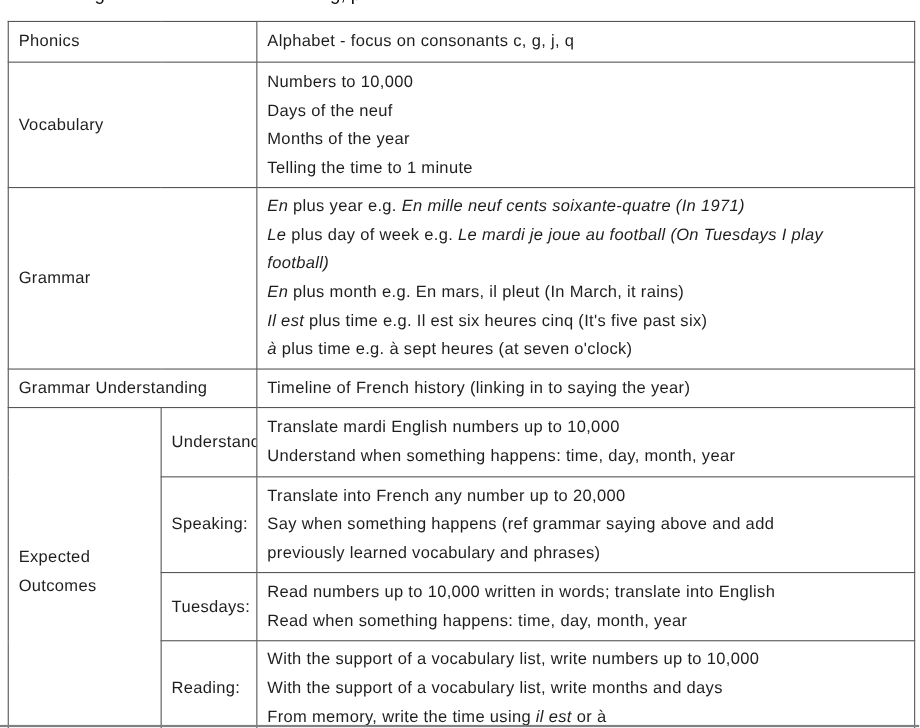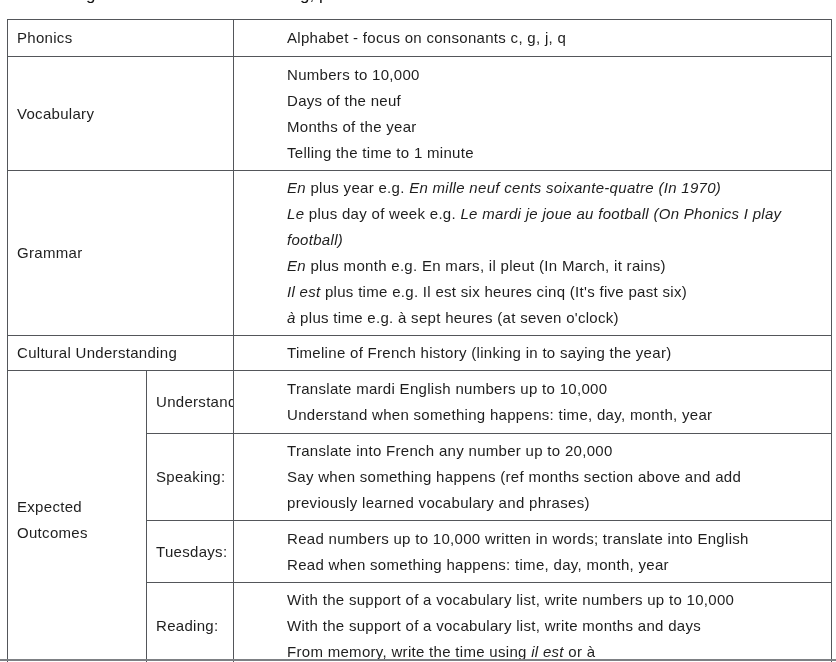--- a/index.html
+++ b/index.html
@@ -26,21 +26,21 @@
     border:1px solid var(--border);
     vertical-align:middle;
     font-size:15px;
     line-height:26px;
     letter-spacing:0.3px;
     color:var(--text);
     overflow:hidden;
   }
   td.label{padding:3px 8px 3px 9px;}
   td.content{padding:4px 8px 4px 9px;}
-  .line{white-space:nowrap;margin-left:44px;}
+  .line{white-space:nowrap;}
   em{}
 
   tr.r-phonics{height:37px;}
   tr.r-vocabulary{height:114px;}
   tr.r-grammar{height:164px;}
   tr.r-cultural{height:35px;}
   tr.r-listening{height:63px;}
   tr.r-speaking{height:87px;}
   tr.r-reading{height:62px;}
   tr.r-writing{height:87px;}
@@ -78,47 +78,47 @@
         <td class="content">
             <div class="line">Numbers to 10,000</div>
             <div class="line">Days of the neuf</div>
             <div class="line">Months of the year</div>
             <div class="line">Telling the time to 1 minute</div>
           </td>
       </tr>
       <tr class="r-grammar">
         <td class="label" colspan="2">Grammar</td>
         <td class="content">
-            <div class="line"><em>En</em> plus year e.g. <em>En mille neuf cents soixante-quatre (In 1970)</em></div>
-            <div class="line"><em>Le</em> plus day of week e.g. <em>Le mardi je joue au football (On Phonics I play</em></div>
+            <div class="line"><em>En</em> plus year e.g. <em>En mille neuf cents soixante-quatre (In 1971)</em></div>
+            <div class="line"><em>Le</em> plus day of week e.g. <em>Le mardi je joue au football (On Tuesdays I play</em></div>
             <div class="line"><em>football)</em></div>
             <div class="line"><em>En</em> plus month e.g. En mars, il pleut (In March, it rains)</div>
             <div class="line"><em>Il est</em> plus time e.g. Il est six heures cinq (It's five past six)</div>
             <div class="line"><em>à</em> plus time e.g. à sept heures (at seven o'clock)</div>
           </td>
       </tr>
       <tr class="r-cultural">
-        <td class="label" colspan="2">Cultural Understanding</td>
+        <td class="label" colspan="2">Grammar Understanding</td>
         <td class="content">
             <div class="line">Timeline of French history (linking in to saying the year)</div>
           </td>
       </tr>
       <tr class="r-listening">
         <td class="label" rowspan="4">Expected Outcomes</td>
         <td class="label">Understand:</td>
         <td class="content">
             <div class="line">Translate mardi English numbers up to 10,000</div>
             <div class="line">Understand when something happens: time, day, month, year</div>
           </td>
       </tr>
       <tr class="r-speaking">
         <td class="label">Speaking:</td>
         <td class="content">
             <div class="line">Translate into French any number up to 20,000</div>
-            <div class="line">Say when something happens (ref months section above and add</div>
+            <div class="line">Say when something happens (ref grammar saying above and add</div>
             <div class="line">previously learned vocabulary and phrases)</div>
           </td>
       </tr>
       <tr class="r-reading">
         <td class="label">Tuesdays:</td>
         <td class="content">
             <div class="line">Read numbers up to 10,000 written in words; translate into English</div>
             <div class="line">Read when something happens: time, day, month, year</div>
           </td>
       </tr>

